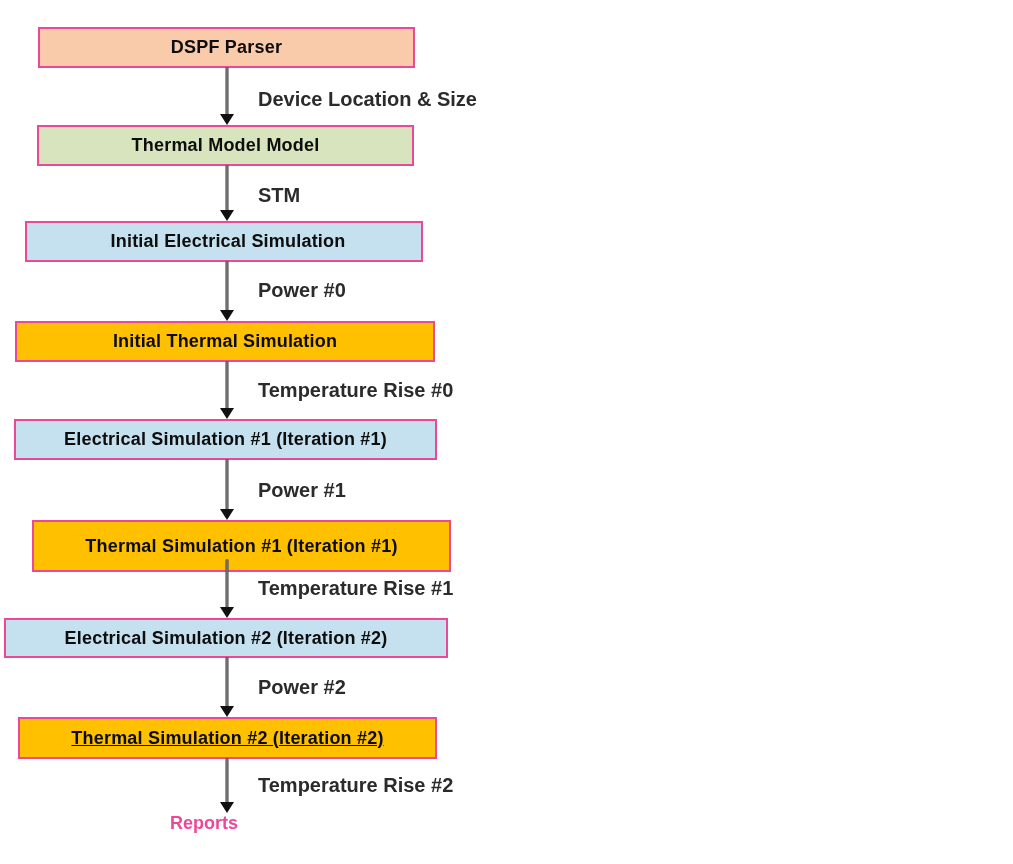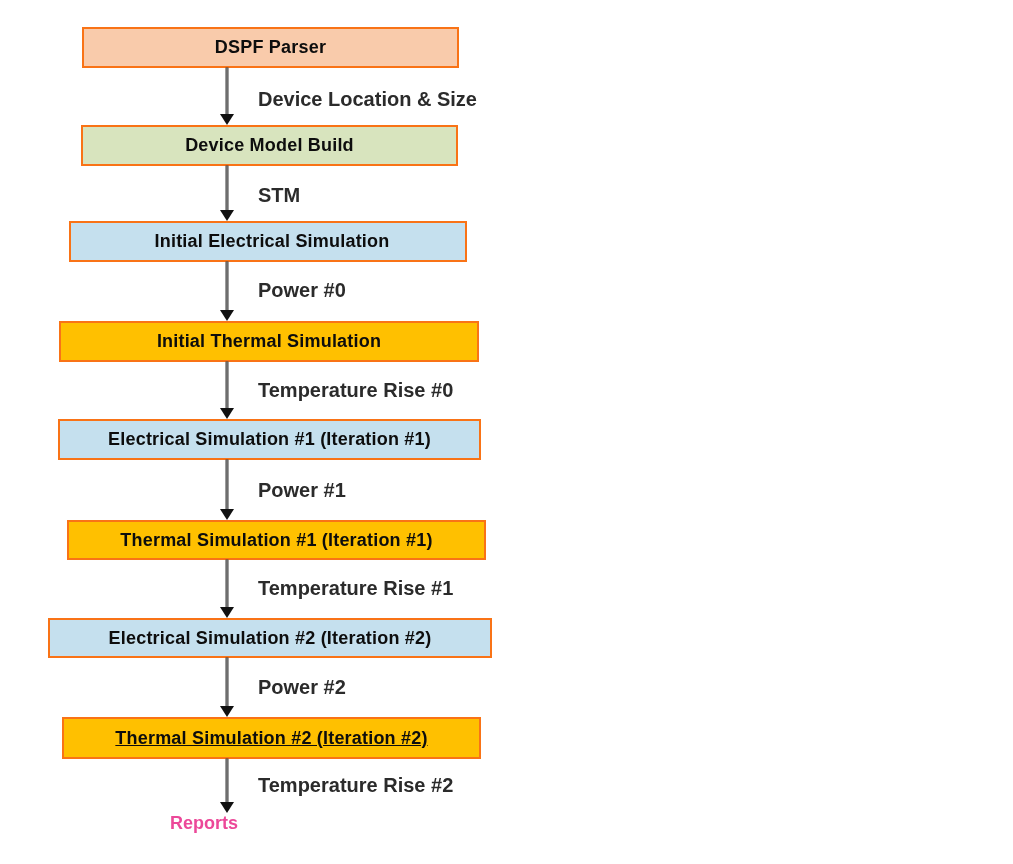--- a/index.html
+++ b/index.html
@@ -10,38 +10,37 @@
   .canvas {
     position: relative;
     width: 1013px;
     height: 864px;
     background: #ffffff;
     overflow: hidden;
   }
   .flow-box {
     position: absolute;
     box-sizing: border-box;
-    border: 2px solid #f97316;
+    border: 2px solid #ec4899;
     display: flex;
     align-items: center;
     justify-content: center;
     font-weight: bold;
     font-size: 18px;
     color: #0d0d0d;
     letter-spacing: 0.2px;
     white-space: nowrap;
-    margin-left: 44px;
   }
   
   .b1 { left: 38px;  top: 27px;  width: 377px; height: 41px; }
   .b2 { left: 37px;  top: 125px; width: 377px; height: 41px; }
   .b3 { left: 25px;  top: 221px; width: 398px; height: 41px; }
   .b4 { left: 15px;  top: 321px; width: 420px; height: 41px; }
   .b5 { left: 14px;  top: 419px; width: 423px; height: 41px; }
-  .b6 { left: 23px;  top: 520px; width: 419px; height: 40px; text-align: center; }
+  .b6 { left: 32px;  top: 520px; width: 419px; height: 52px; text-align: center; }
   .b7 { left: 4px;   top: 618px; width: 444px; height: 40px; }
   .b8 { left: 18px;  top: 717px; width: 419px; height: 42px; }
 
   .arrow {
     position: absolute;
     left: 220px;      
     width: 14px;
   }
   .arrow .shaft {
     position: absolute;
@@ -98,21 +97,21 @@
     color: #ec4899;
     white-space: nowrap;
   }
 </style>
 </head>
 <body>
 
 <div class="canvas">
 
   <div class="flow-box b1" style="background: rgb(249, 203, 171);">DSPF Parser</div>
-  <div class="flow-box b2" style="background: rgb(216, 228, 190);">Device Model Build</div>
+  <div class="flow-box b2" style="background: rgb(216, 228, 190);">Thermal Model Model</div>
   <div class="flow-box b3" style="background: rgb(197, 224, 238); padding-left: 8px;">Initial Electrical Simulation</div>
   <div class="flow-box b4" style="background: rgb(255, 192, 0);">Initial Thermal Simulation</div>
   <div class="flow-box b5" style="background: rgb(197, 224, 238);">Electrical Simulation #1 (Iteration #1)</div>
   <div class="flow-box b6" style="background: rgb(255, 192, 0);">Thermal Simulation #1 (Iteration #1)</div>
   <div class="flow-box b7" style="background: rgb(197, 224, 238);">Electrical Simulation #2 (Iteration #2)</div>
   <div class="flow-box b8" style="background: rgb(255, 192, 0); text-decoration: underline;">Thermal Simulation #2 (Iteration #2)</div>
 
   <div class="arrow a1">
       <div class="shaft"></div>
       <div class="head"></div>

